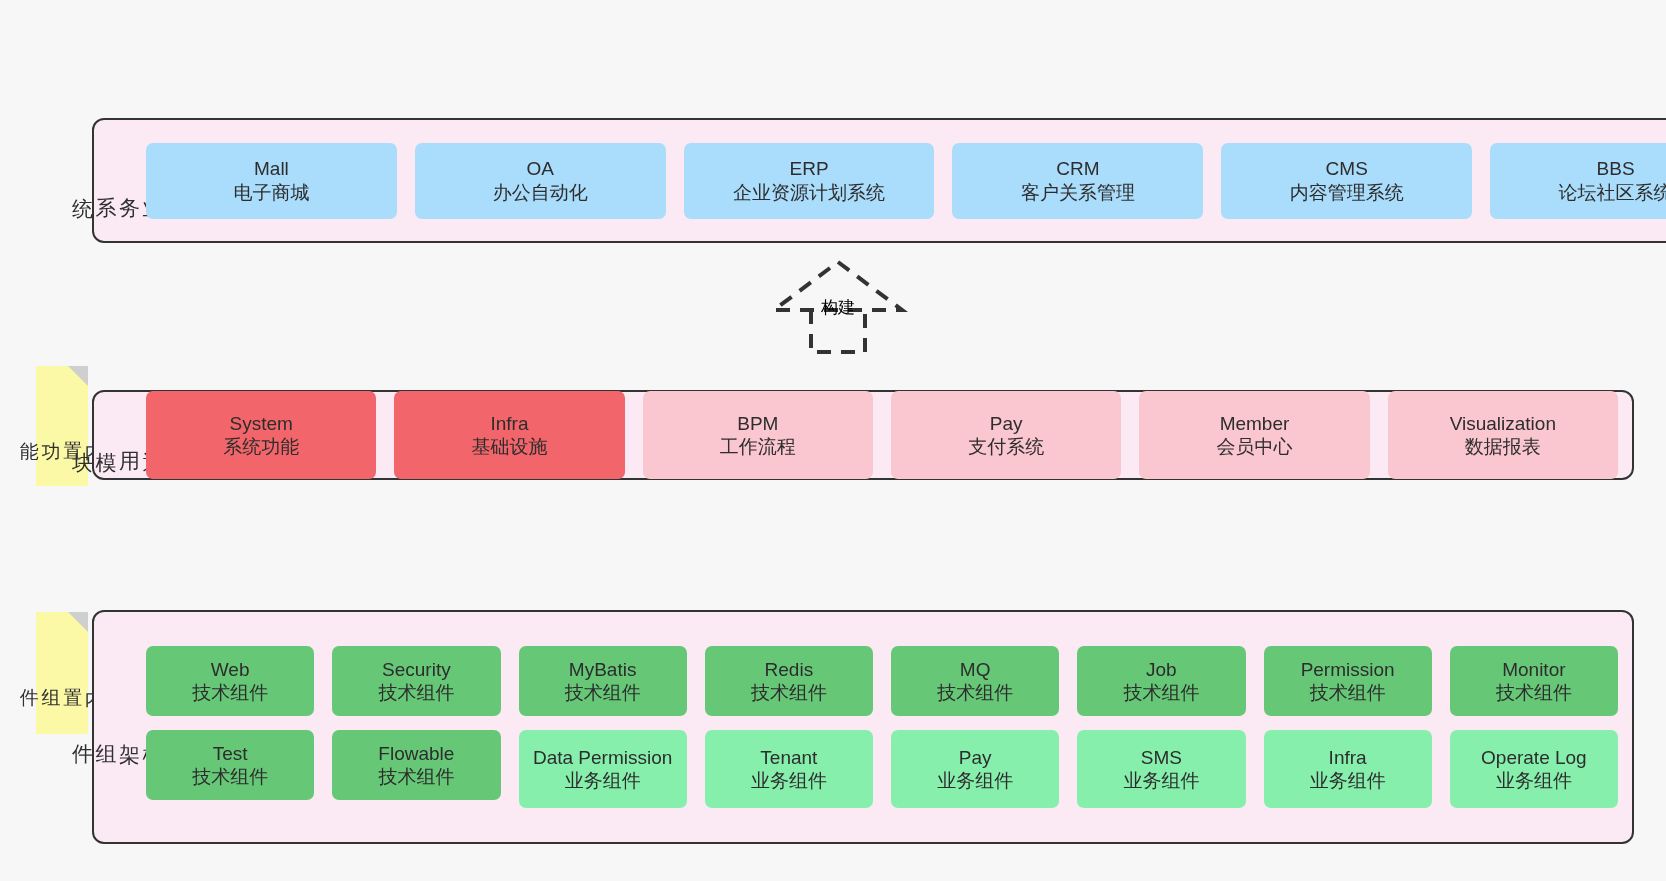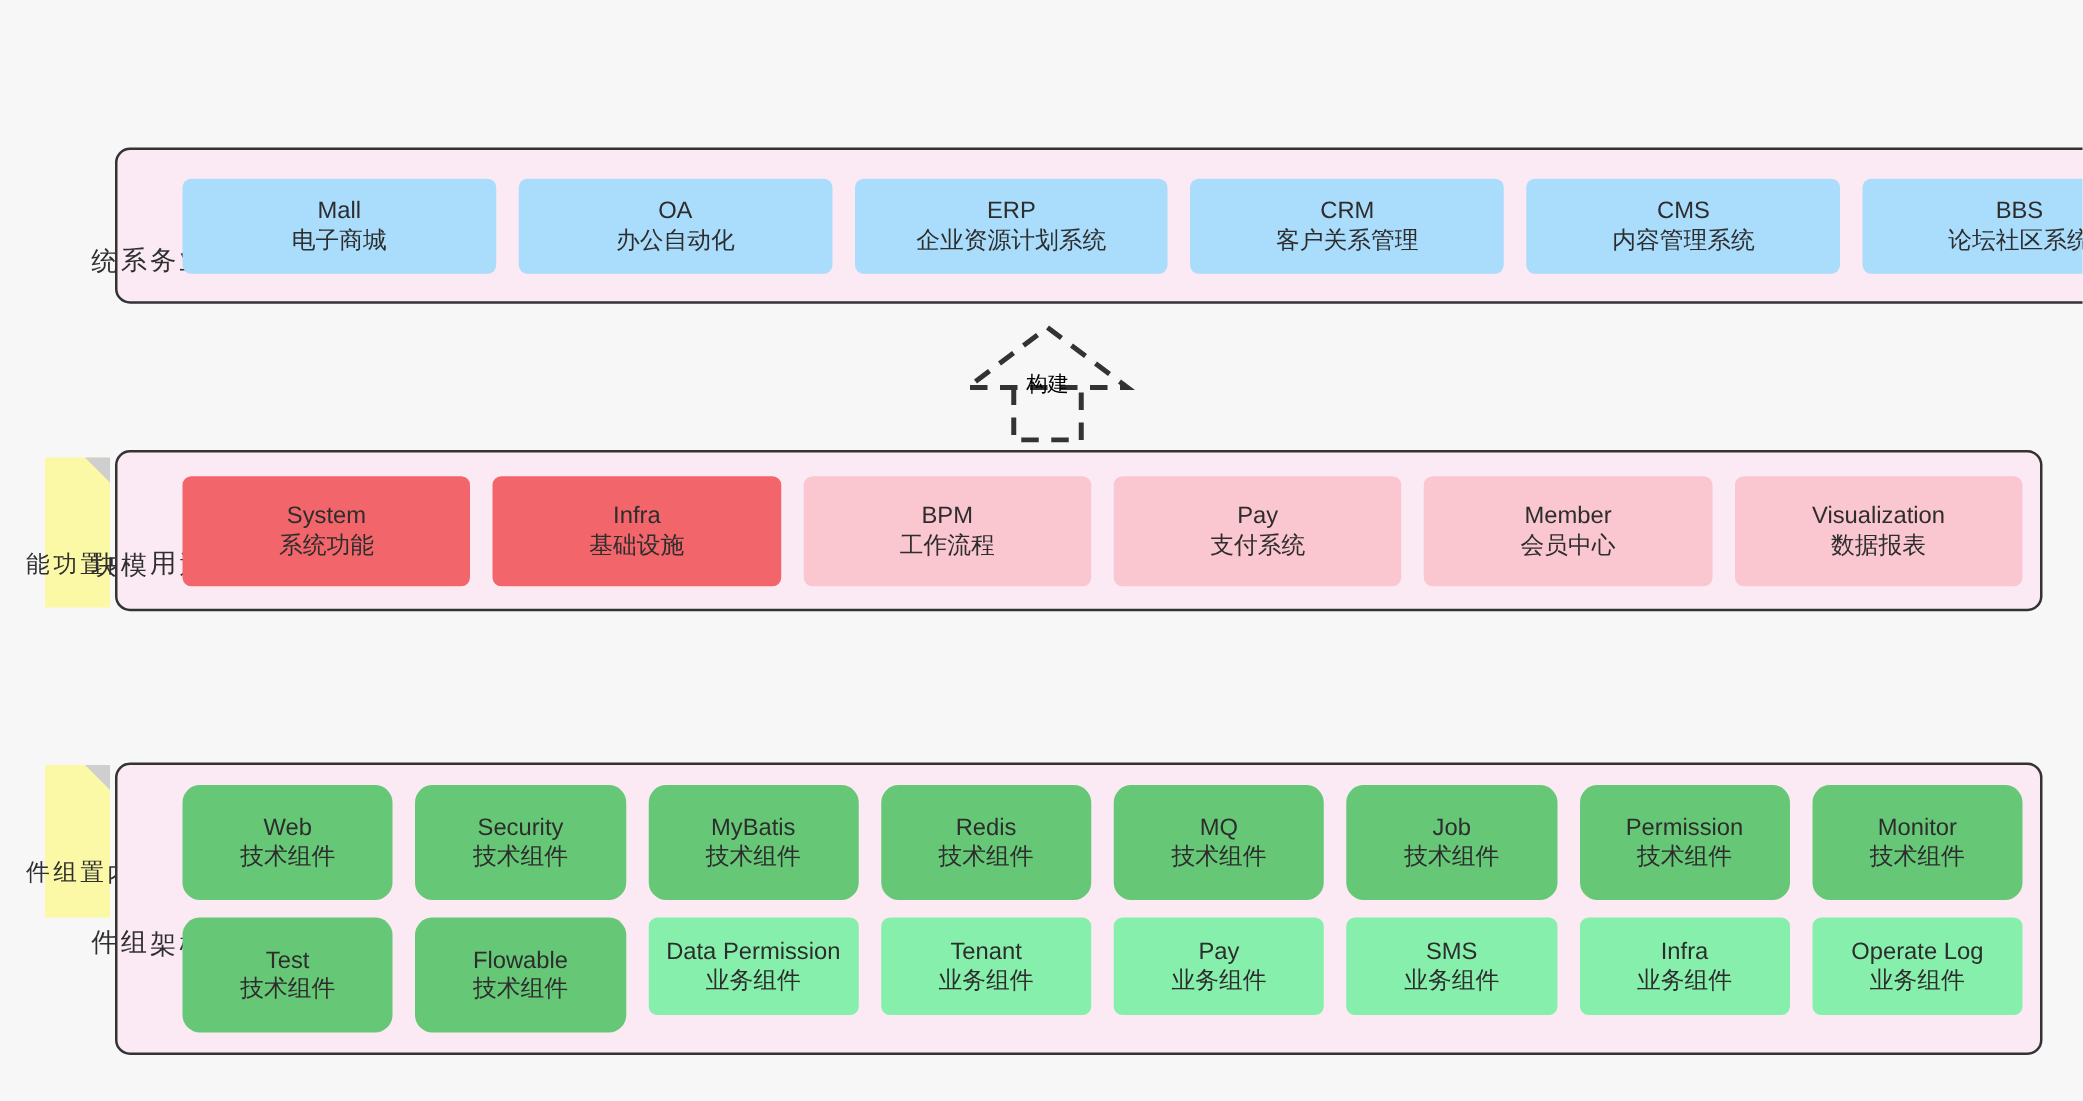--- a/index.html
+++ b/index.html
@@ -25,21 +25,21 @@
   .layer {
     position: absolute;
     background: #fbeaf4;
     border: 2px solid #333333;
     border-radius: 12px;
     box-sizing: border-box;
     display: flex;
     align-items: stretch;
   }
   .layer-biz   { left: 92px; top: 118px; width: 1665px; height: 125px; }
-  .layer-mod   { left: 92px; top: 360px; width: 1542px; height: 129px; }
+  .layer-mod   { left: 92px; top: 390px; width: 1542px; height: 90px; }
   .layer-frame { left: 92px; top: 610px; width: 1542px; height: 234px; }
 
   .layer-title {
     width: 48px;
     flex: 0 0 48px;
     display: flex;
     align-items: center;
     justify-content: center;
     font-size: 21px;
     line-height: 1.12;
@@ -81,21 +81,21 @@
     box-sizing: border-box;
     padding: 4px 6px;
     min-width: 0;
   }
   .card .t-en { display: block; }
   .card .t-cn { display: block; }
 
   .card-blue      { background: #aadcfb; height: 76px; }
   .card-red       { background: #f2656a; height: 88px; }
   .card-pink      { background: #fac6cf; height: 88px; }
-  .card-green     { background: #66c877; height: 92px; border-radius: 14px; }
+  .card-green     { background: #66c877; height: 70px; }
   .card-greenlite { background: #86efac; height: 78px; }
 
   
   .note {
     position: absolute;
     width: 52px;
     background: #fbf8a6;
     color: #2f2f2f;
     font-size: 19px;
     line-height: 1.14;

